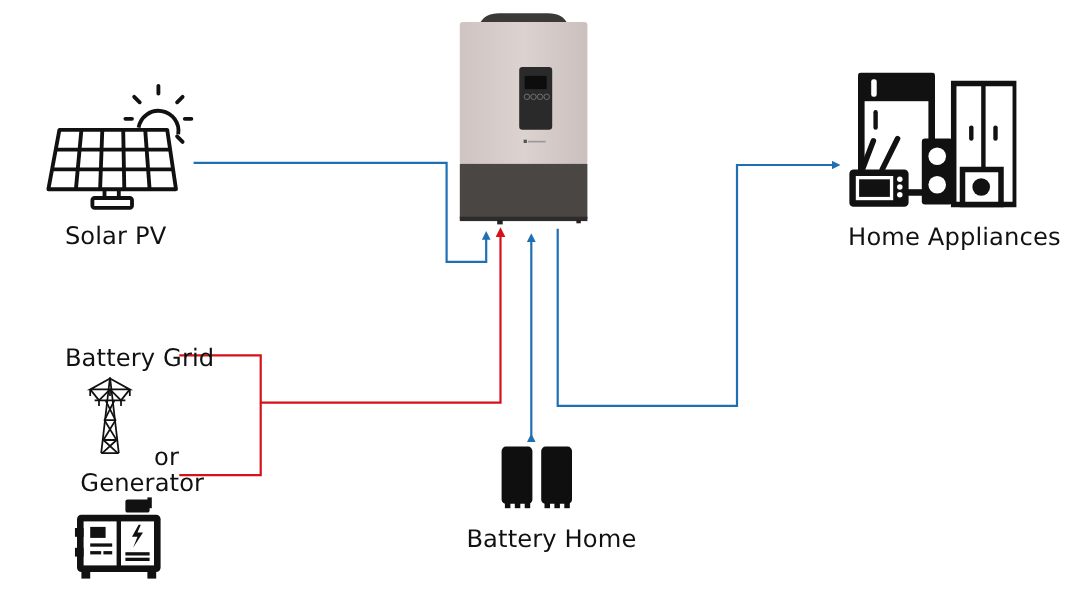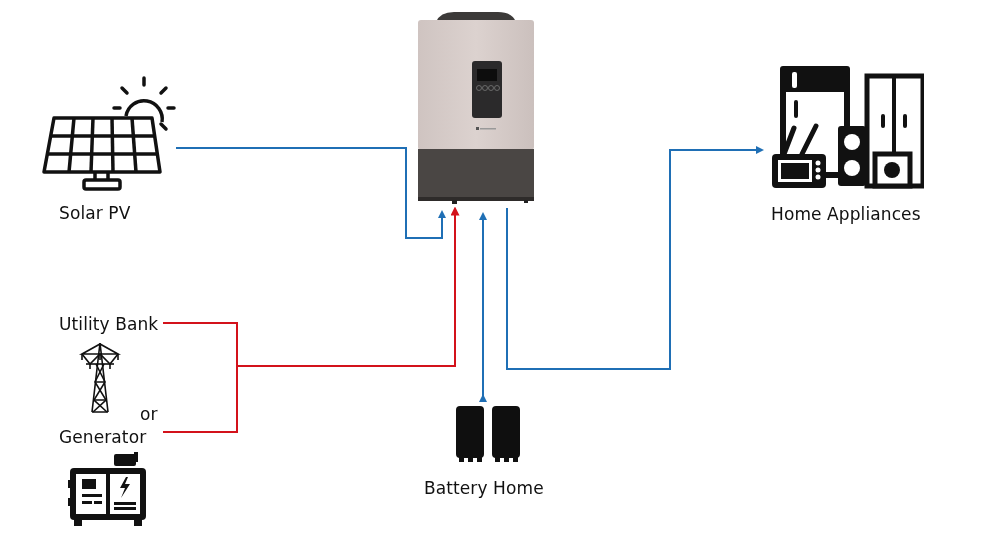--- a/index.html
+++ b/index.html
@@ -1,18 +1,18 @@
 <!DOCTYPE html>
 <html><head>
 <meta charset="utf-8">
 <style>
   html, body { margin: 0; padding: 0; background: #ffffff; }
   body { width: 986px; height: 536px; position: relative; overflow: hidden;
          font-family: "DejaVu Sans", sans-serif; color: #111; }
-  .label { position: absolute; font-size: 17px; white-space: nowrap; color: #111; letter-spacing: 0.1px; }
+  .label { position: absolute; font-size: 22px; white-space: nowrap; color: #111; letter-spacing: 0.1px; }
   svg.full { position: absolute; left: 0; top: 0; }
   .icon { position: absolute; }
 </style>
 </head>
 <body>
 
 <svg class="full" width="986" height="536" viewBox="0 0 986 536">
   <defs>
     <marker id="arrBlue" markerWidth="8" markerHeight="8" refX="4" refY="4" orient="auto" markerUnits="userSpaceOnUse">
       <path d="M0,0 L8,4 L0,8 z" fill="#1f6fb5"></path>
@@ -104,35 +104,35 @@
     <rect x="0" y="88" width="54" height="34" rx="4"></rect>
     <rect x="6" y="94" width="34" height="22" fill="#fff"></rect>
     <rect x="9" y="97" width="28" height="16"></rect>
     <circle cx="46" cy="97" r="2.5" fill="#fff"></circle>
     <circle cx="46" cy="104" r="2.5" fill="#fff"></circle>
     <circle cx="46" cy="111" r="2.5" fill="#fff"></circle>
   </g>
 </svg>
 <div class="label" style="left:771px; top:204px;text-align:right;">Home Appliances</div>
 
-<div class="label" style="left:59px; top:314px;">Utility Bank</div>
+<div class="label" style="left:59px; top:314px;">Battery Grid</div>
 <svg class="icon" style="left:78px; top:342px;" width="44" height="72" viewBox="0 0 44 72">
   <g fill="none" stroke="#111" stroke-width="1.6">
     <path d="M22,1 L14,70 M22,1 L30,70"></path>
     <path d="M4,12 L40,12 L22,2 Z"></path>
     <path d="M8,22 L36,22"></path>
     <path d="M4,12 L12,22 L22,12 L32,22 L40,12"></path>
     <path d="M17,40 L27,40 M15,58 L29,58 M14,70 L30,70"></path>
     <path d="M18,22 L27,40 L16,58 L29,70 M26,22 L17,40 L28,58 L15,70"></path>
     <path d="M4,12 v6 M40,12 v6 M12,22 v5 M32,22 v5 M22,12 v6"></path>
   </g>
 </svg>
 <div class="label" style="left:140px; top:376px;margin-top:28px;">or</div>
 
-<div class="label" style="left:59px; top:427px;">Generator</div>
+<div class="label" style="left:73px; top:427px;">Generator</div>
 <svg class="icon" style="left:68px; top:452px;" width="82" height="76" viewBox="0 0 82 76">
   <g fill="#111">
     <rect x="46" y="2" width="22" height="12" rx="2"></rect>
     <rect x="66" y="0" width="4" height="10"></rect>
     <rect x="2" y="16" width="76" height="52" rx="4"></rect>
     <rect x="8" y="22" width="30" height="40" fill="#fff"></rect>
     <rect x="42" y="22" width="30" height="40" fill="#fff"></rect>
     <rect x="0" y="28" width="8" height="8"></rect>
       <rect x="0" y="46" width="8" height="8"></rect>
     <rect x="14" y="27" width="14" height="10"></rect>

